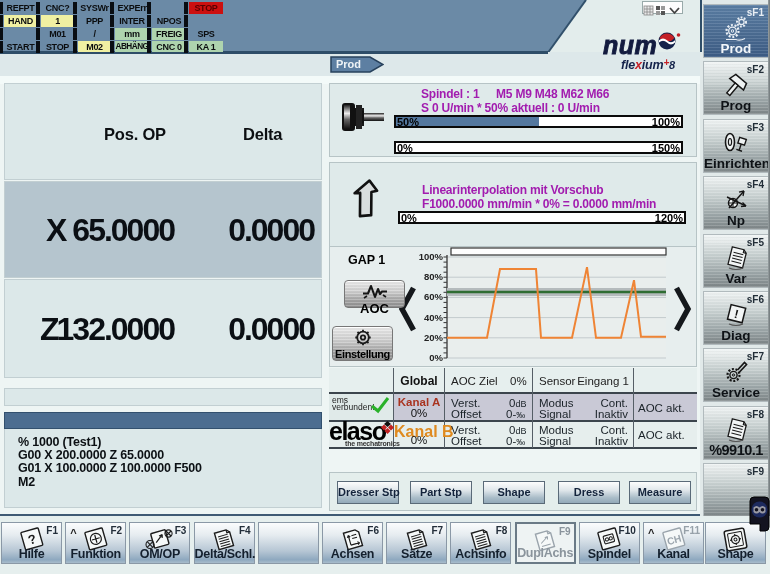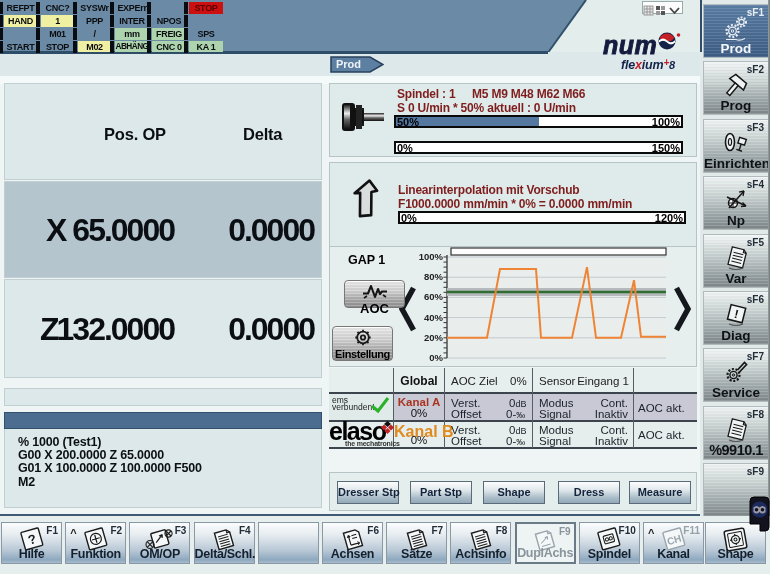--- a/index.html
+++ b/index.html
@@ -42,21 +42,21 @@
 
 
 #prodtab { left:330px; top:56px; width:54px; height:17px; }
 #prodtab svg { display:block; }
 #prodtab span { position:absolute; left:6px; top:2px; font-size:11px; font-weight:bold; color:#eef3f6; }
 .mpanel { left:329px; width:368px; background:#dfeaea; border:1px solid #b7c4c6; }
 #sp-panel { top:83px; height:74px; }
 #li-panel { top:162px; height:88px; }
 #gr-panel { top:246px; height:121px; background:#e7eeee; }
 #bt-panel { top:472px; height:39px; background:#e4eeec; }
-.mtext { position:absolute; font-weight:bold; font-size:12px; color:#7f1d1d; letter-spacing:-0.2px; white-space:nowrap; }
+.mtext { position:absolute; font-weight:bold; font-size:12px; color:#a21caf; letter-spacing:-0.2px; white-space:nowrap;margin-left:24px; }
 .pbar { position:absolute; height:13px; background:#fff; border:2px solid #0a0a0a; font-weight:bold; font-size:11px; color:#000; }
 .pbar .fill { position:absolute; left:0; top:0; bottom:0; background:#54789f; }
 .pbar .lt { position:absolute; left:1px; top:-1px; }
 .pbar .rt { position:absolute; right:1px; top:-1px; }
 
 
 .gbtn { position:absolute; width:61px; background:repeating-linear-gradient(180deg,rgba(255,255,255,0.22) 0 1.5px,rgba(0,0,0,0.03) 1.5px 3px),linear-gradient(180deg,#ebebeb 0%,#cfcfcf 40%,#a8a8a8 70%,#8e8e8e 100%); border:1px solid #777; border-radius:4px; text-align:center; font-weight:bold; color:#000; box-shadow:inset 0 1px 0 #fff; }
 .tsep { position:absolute; background:#555e66; width:1px; }
 .tline { position:absolute; left:329px; width:368px; background:#3c454d; height:2px; }
 

